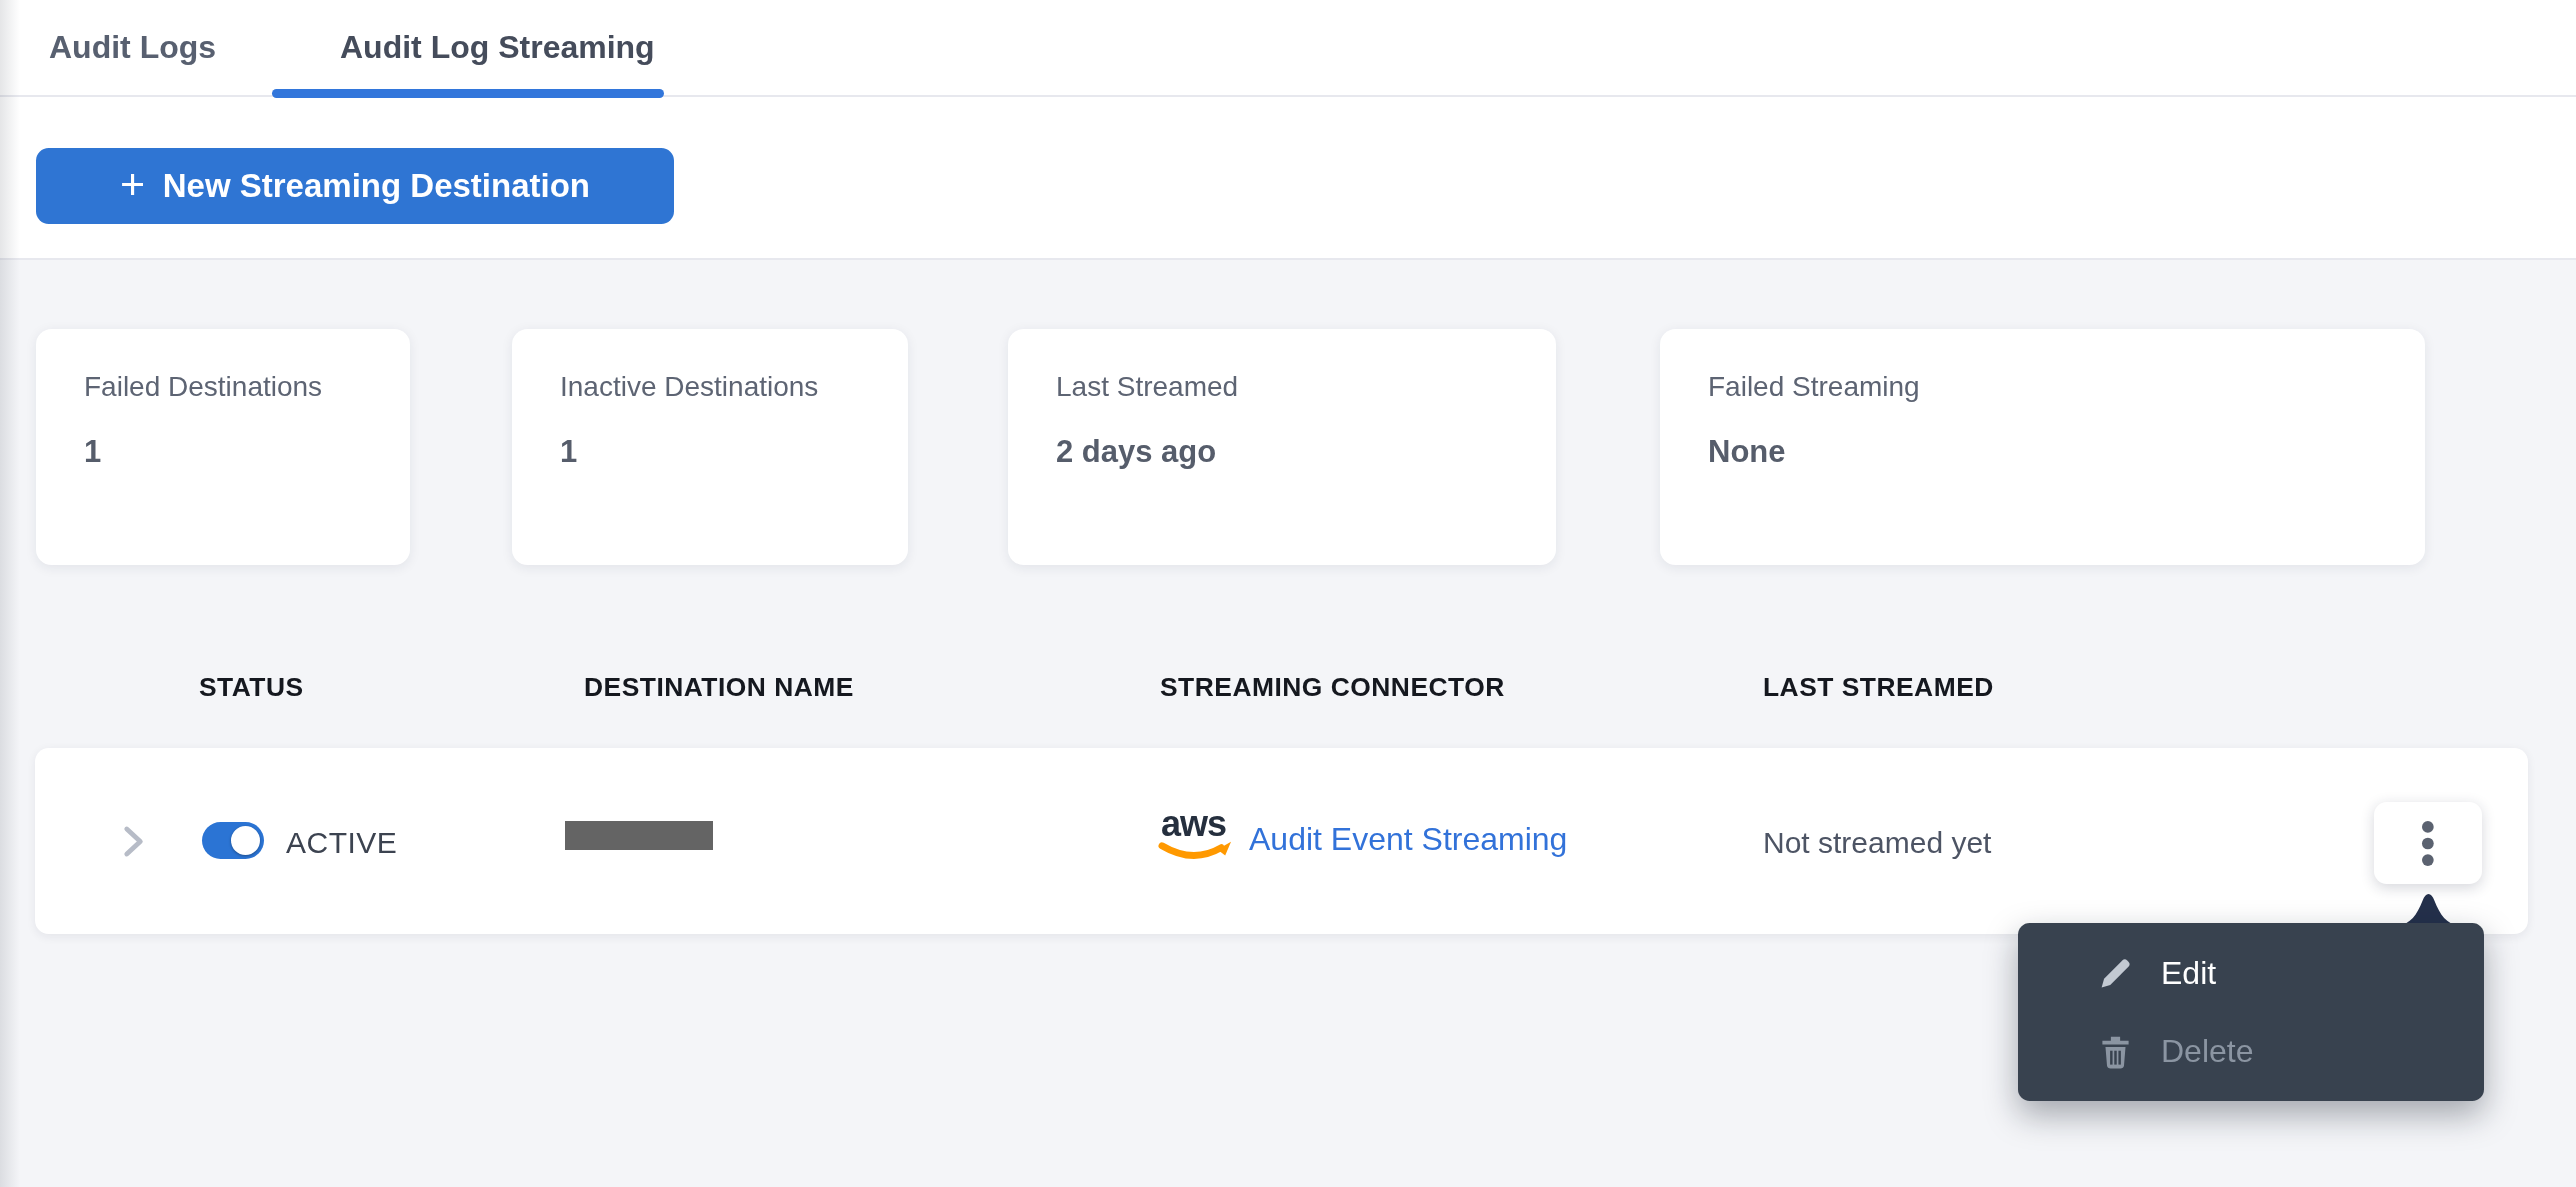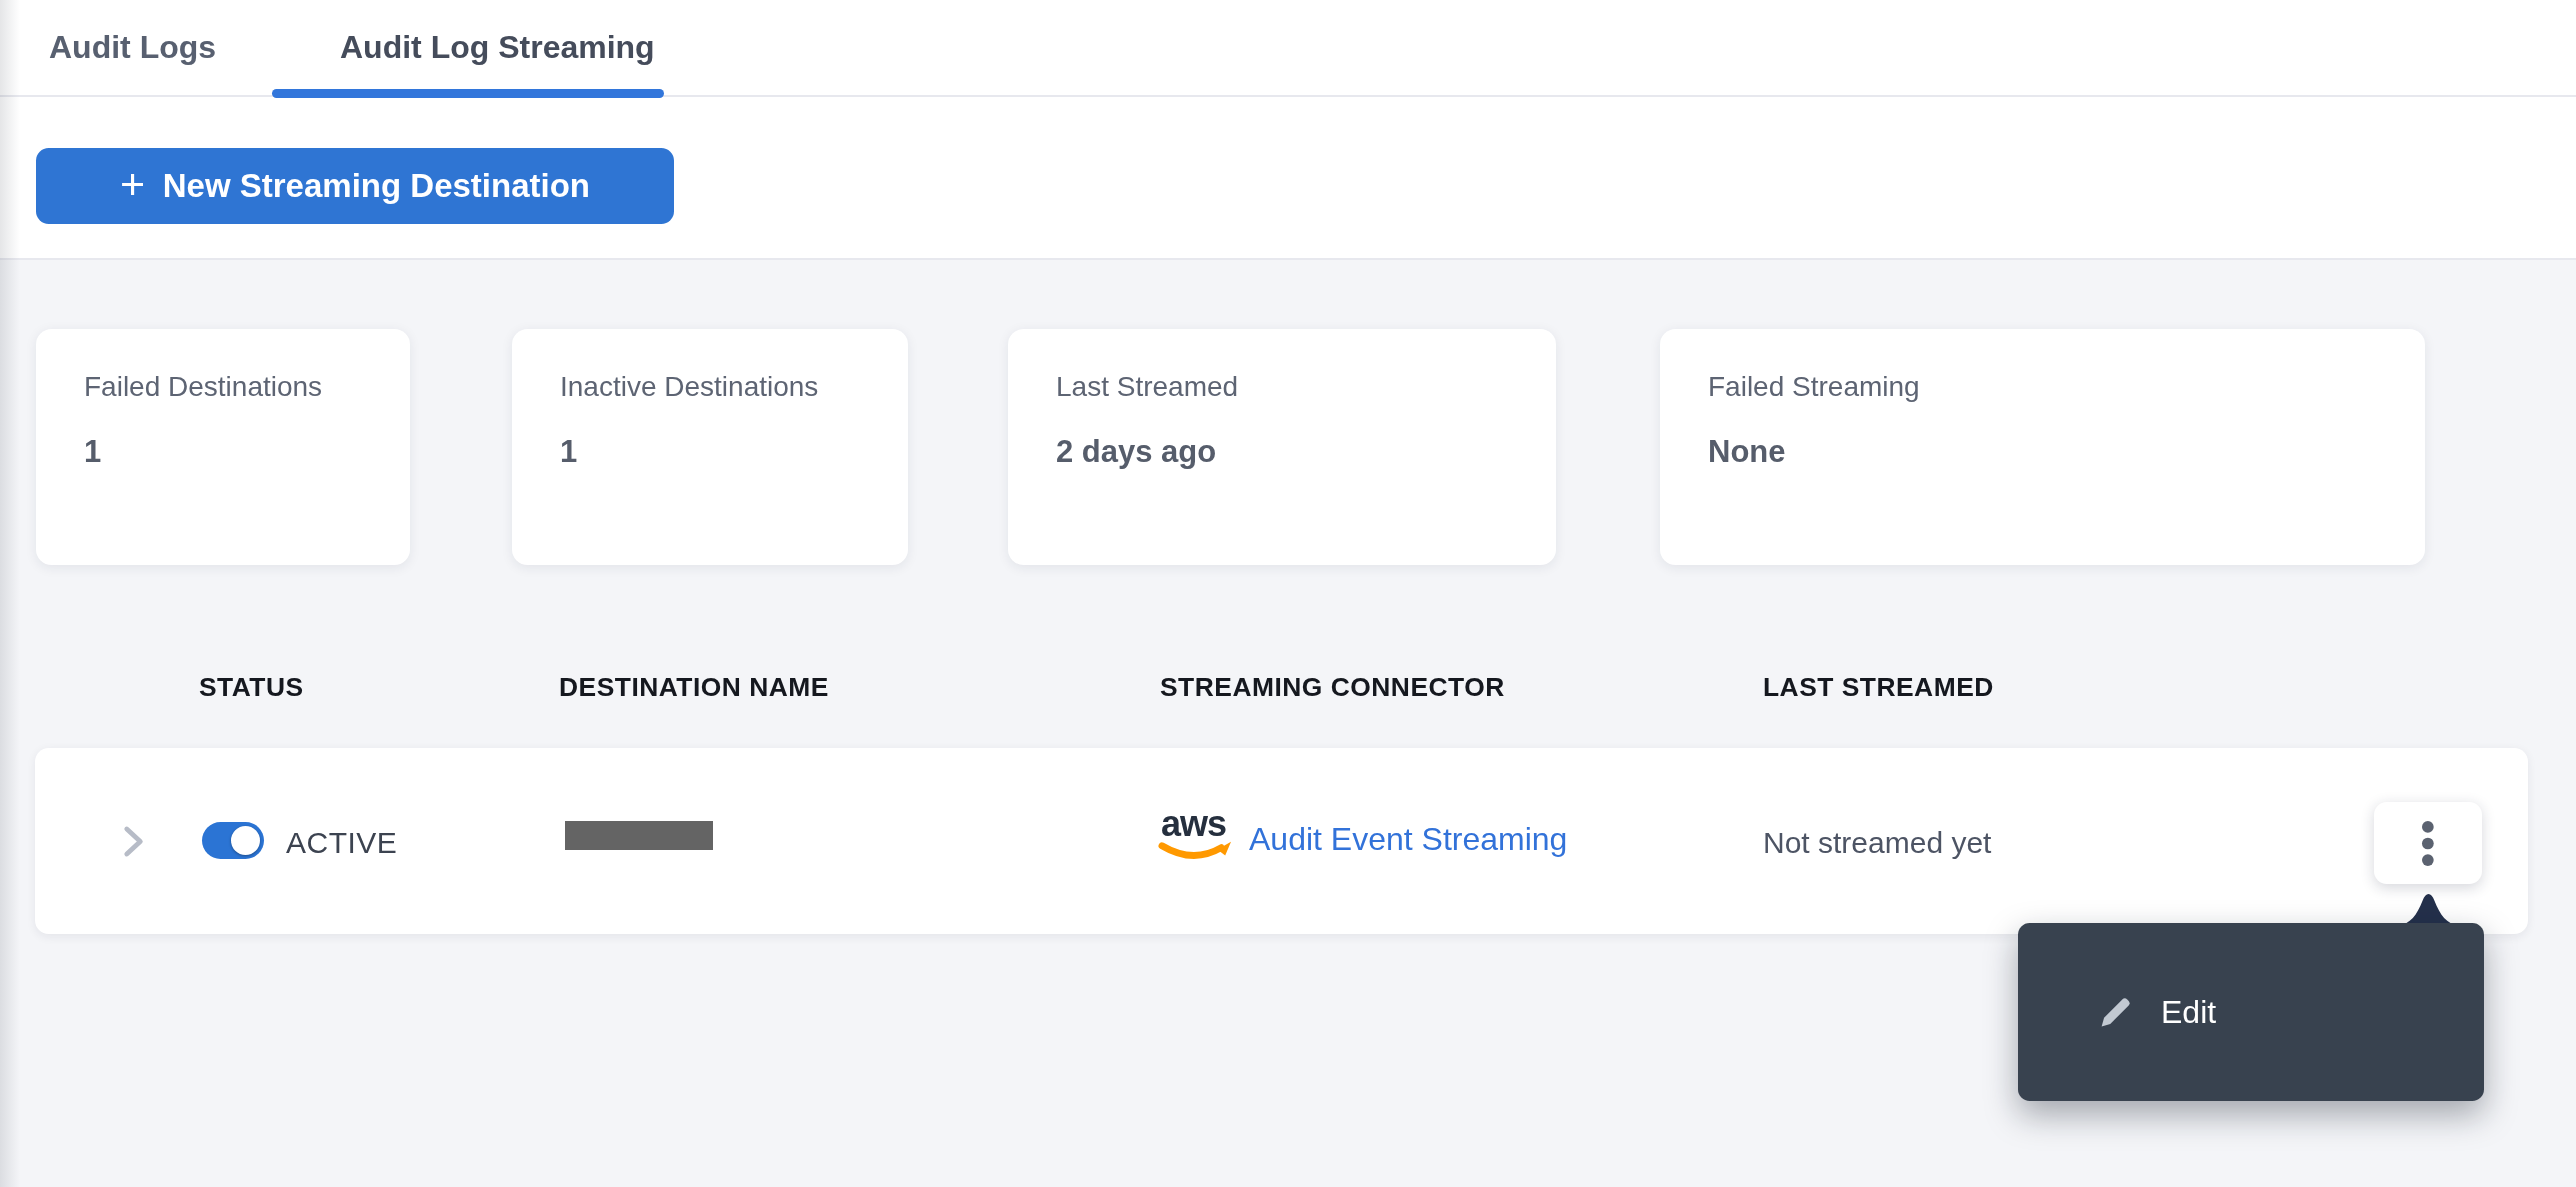--- a/index.html
+++ b/index.html
@@ -38,21 +38,21 @@
   .stat-card .stat-label{position:absolute;left:48px;top:42px;font-size:28px;color:#5d6473;}
   .stat-card .stat-value{position:absolute;left:48px;top:105px;font-size:31px;font-weight:700;color:#565d6b;}
   .card-1{left:36px;width:374px;}
   .card-2{left:512px;width:396px;}
   .card-3{left:1008px;width:548px;}
   .card-4{left:1660px;width:765px;}
 
   .table-headers{position:absolute;left:0;top:0;width:2576px;height:0;}
   .th{position:absolute;top:412px;font-size:26.4px;font-weight:700;color:#15181f;letter-spacing:0.5px;}
   .th-status{left:199px;}
-  .th-destination{left:559px;text-align:right;}
+  .th-destination{left:584px;text-align:right;}
   .th-connector{left:1160px;}
   .th-last{left:1763px;}
 
   
   .row-card{position:absolute;left:35px;top:488px;width:2493px;height:186px;background:#fff;
     border-radius:13.7px;box-shadow:0 2.9px 9.8px rgba(25,35,60,0.07);}
   .expand{position:absolute;left:86px;top:76px;width:27px;height:35px;cursor:pointer;}
   .toggle{position:absolute;left:167px;top:74px;width:62px;height:37px;border-radius:18.6px;
     background:#2b74d4;cursor:pointer;}
   .toggle .knob{position:absolute;right:3.9px;top:3.9px;width:29px;height:29px;border-radius:50%;
@@ -158,17 +158,27 @@
       <path d="M0 42 C 14 40 20 31 26 16 C 29 7 35 7 38 16 C 44 31 50 40 64 42 Z" fill="#24304b"></path>
     </svg>
 
     <div class="menu">
       <div class="menu-item">
         <svg width="37" height="37" viewBox="0 0 24 24">
           <path d="M3 21 L4.6 15.4 L16.4 3.6 A2.3 2.3 0 0 1 19.6 3.6 L20.4 4.4 A2.3 2.3 0 0 1 20.4 7.6 L8.6 19.4 Z" fill="#c2c9d2"></path>
         </svg>
         <span class="mi-label">Edit</span>
       </div>
+      <div class="menu-item disabled" aria-disabled="true">
+        <svg width="37" height="37" viewBox="0 0 24 24">
+          <path d="M9 2.5 h6 v2.5 h5.5 v2.5 H3.5 V5 H9 Z" fill="#8b95a2"></path>
+          <path d="M5.5 9 h13 l-1 12.2 a2.3 2.3 0 0 1 -2.3 1.8 H8.8 a2.3 2.3 0 0 1 -2.3 -1.8 Z" fill="#8b95a2"></path>
+          <line x1="9.3" y1="11.5" x2="9.3" y2="20.5" stroke="#38424f" stroke-width="1.6"></line>
+          <line x1="12" y1="11.5" x2="12" y2="20.5" stroke="#38424f" stroke-width="1.6"></line>
+          <line x1="14.7" y1="11.5" x2="14.7" y2="20.5" stroke="#38424f" stroke-width="1.6"></line>
+        </svg>
+        <span class="mi-label">Delete</span>
+      </div>
     </div>
 
   </main>
 </div>
 
 
 </body></html>

